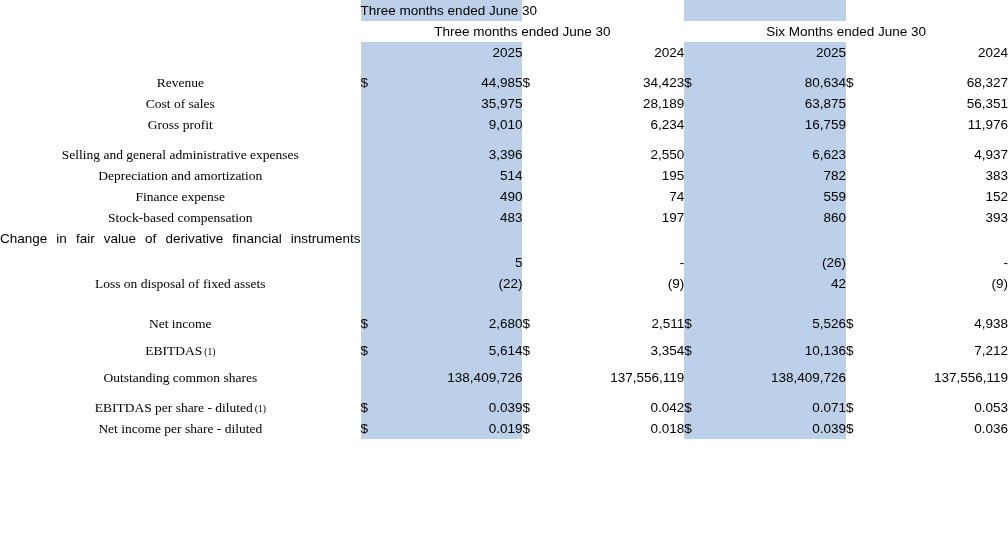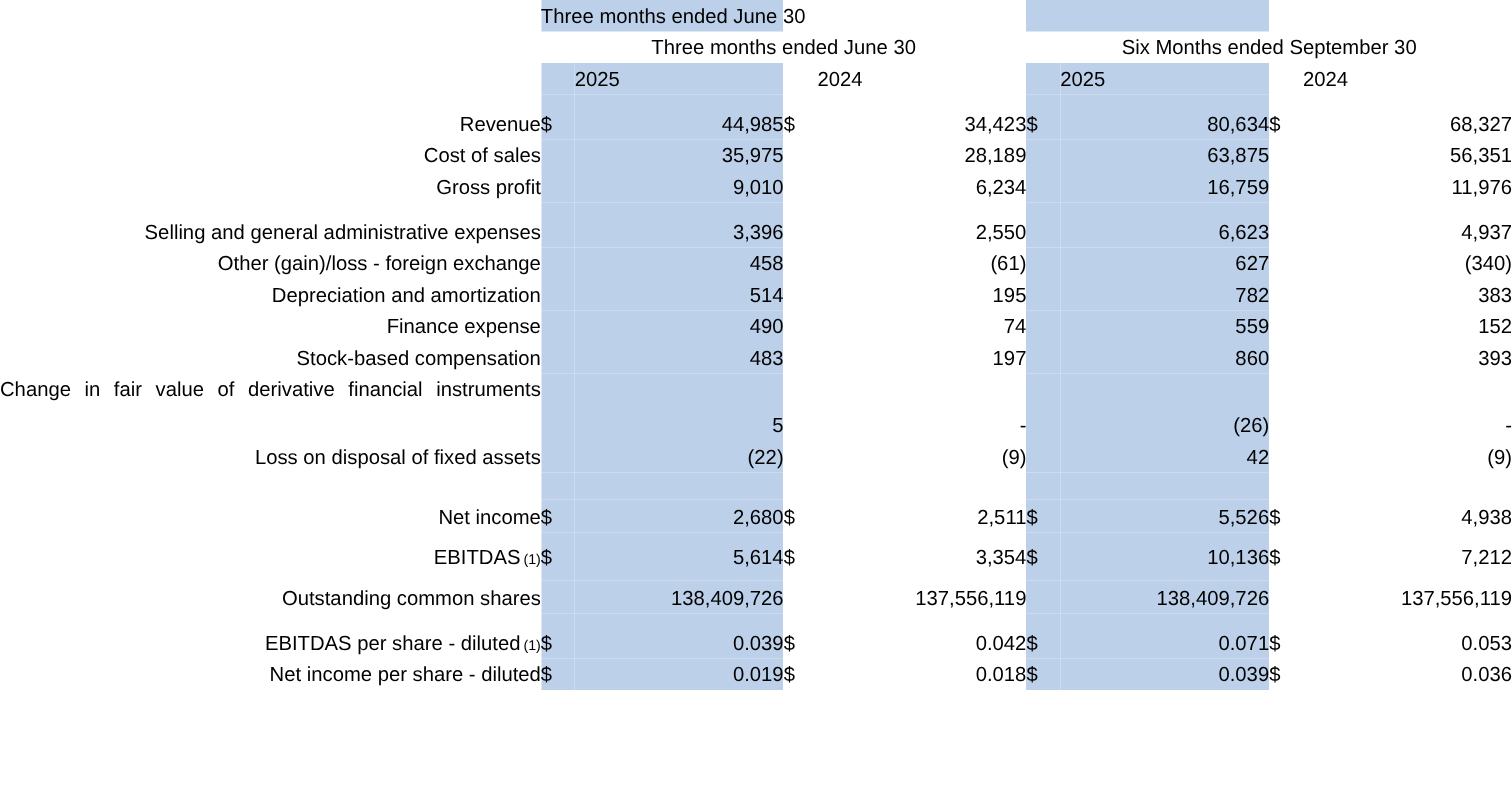--- a/index.html
+++ b/index.html
@@ -32,23 +32,24 @@
     line-height: 1.45;
   }
   
   col.c-label { width: 352px; }
   col.c-cur   { width: 22px; }
   col.c-num   { width: 136px; }
 
   .hl { background: #bdd0e9; }
 
   .lbl {
-    text-align: right;
+    text-align: center;
     padding-left: 2px;
     white-space: nowrap;
+    font-family: Liberation Serif, serif;
   }
   .lbl-just {
     text-align: justify;
     text-align-last: justify;
     padding-left: 2px;
     padding-right: 6px;
     white-space: normal;
   }
   .num {
     text-align: right;
@@ -60,21 +61,21 @@
     padding-left: 3px;
     white-space: nowrap;
   }
   .bold { font-weight: bold; }
   .hdr-center {
     text-align: center;
     font-weight: bold;
     white-space: nowrap;
   }
   .hdr-year {
-    text-align: left;
+    text-align: right;
     padding-right: 6px;
     white-space: nowrap;
   }
   .spacer-row td { height: 9px; font-size: 1px; line-height: 1px; }
   .thin-row td { height: 5px; font-size: 1px; line-height: 1px; }
   .sup {
     font-size: 9.5px;
     vertical-align: baseline;
     padding-left: 2px;
   }
@@ -102,21 +103,21 @@
       <tr class="row-h">
         <td></td>
         <td class="hdr-center hl" colspan="2">Three months ended June 30</td>
         <td class="hdr-center" colspan="2"></td>
         <td class="hdr-center hl" colspan="2"></td>
         <td class="hdr-center" colspan="2"></td>
       </tr>
       <tr class="row-h">
         <td></td>
         <td class="hdr-center hl" colspan="4" style="background:transparent">Three months ended June 30</td>
-        <td class="hdr-center" colspan="4">Six Months ended September 30</td>
+        <td class="hdr-center" colspan="4">Six Months ended June 30</td>
       </tr>
 
       <tr class="row-h">
         <td></td>
         <td class="hl"></td>
         <td class="hdr-year bold hl">2025</td>
         <td></td>
         <td class="hdr-year" style="font-weight:normal">2024</td>
         <td class="hl"></td>
         <td class="hdr-year bold hl">2025</td>
@@ -189,31 +190,20 @@
         <td class="cur bold hl"></td>
         <td class="num bold hl">3,396</td>
         <td class="cur"></td>
         <td class="num">2,550</td>
         <td class="cur bold hl"></td>
         <td class="num bold hl">6,623</td>
         <td class="cur"></td>
         <td class="num">4,937</td>
       </tr>
 
-      <tr class="row-h">
-        <td class="lbl">Other (gain)/loss - foreign exchange</td>
-        <td class="cur bold hl"></td>
-        <td class="num bold hl">458</td>
-        <td class="cur"></td>
-        <td class="num">(61)</td>
-        <td class="cur bold hl"></td>
-        <td class="num bold hl">627</td>
-        <td class="cur"></td>
-        <td class="num">(340)</td>
-      </tr>
 
       <tr class="row-h">
         <td class="lbl">Depreciation and amortization</td>
         <td class="cur bold hl"></td>
         <td class="num bold hl">514</td>
         <td class="cur"></td>
         <td class="num">195</td>
         <td class="cur bold hl"></td>
         <td class="num bold hl">782</td>
         <td class="cur"></td>

